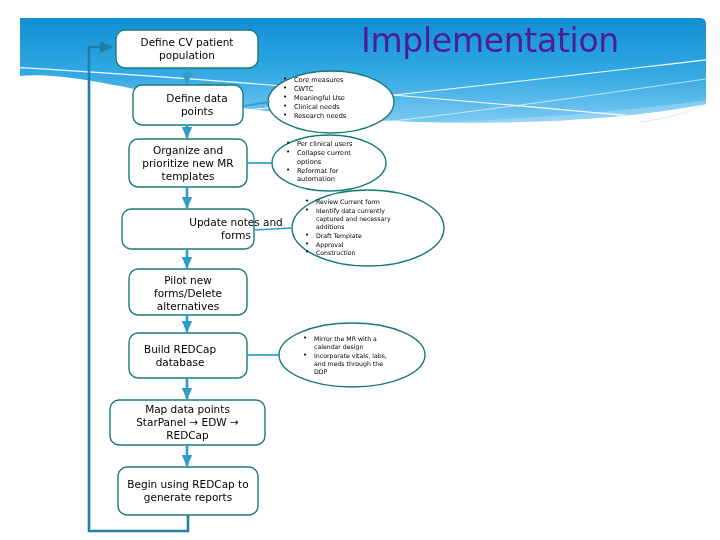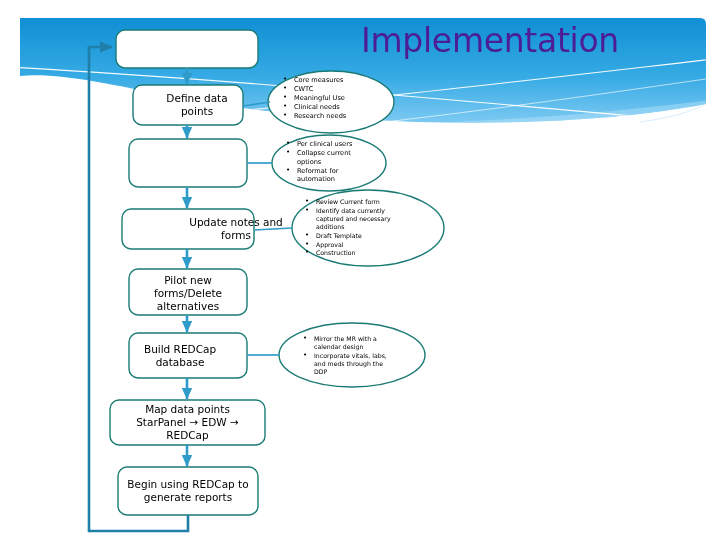--- a/index.html
+++ b/index.html
@@ -128,26 +128,35 @@
 
       <path d="M243,106 L270,102" fill="none" stroke="#2e9bc9" stroke-width="1.7"></path>
       <path d="M247,163 L272,163" fill="none" stroke="#2e9bc9" stroke-width="1.7"></path>
       <path d="M254,230 L292,228" fill="none" stroke="#2e9bc9" stroke-width="1.7"></path>
       <path d="M247,355 L279,355" fill="none" stroke="#2e9bc9" stroke-width="1.7"></path>
 
       <path d="M188,515 L188,531 L89,531 L89,47 L112,47" fill="none" stroke="#1f7fa8" stroke-width="2.6" marker-end="url(#arrLoop)"></path>
     </svg>
   </div>
 
+  <div class="boxwrap" style="left:116px;top:30px;width:142px;height:38px;">
+    <div class="boxtext">Define CV patient
+population</div>
+  </div>
 
   <div class="boxwrap" style="left:133px;top:85px;width:128px;height:40px;">
     <div class="boxtext">Define data
 points</div>
   </div>
 
+  <div class="boxwrap" style="left:129px;top:139px;width:118px;height:48px;">
+    <div class="boxtext">Organize and
+prioritize new MR
+templates</div>
+  </div>
 
   <div class="boxwrap" style="left:122px;top:209px;width:132px;height:40px;padding-left:48px;">
     <div class="boxtext">Update notes and
 forms</div>
   </div>
 
   <div class="boxwrap" style="left:129px;top:269px;width:118px;height:48px;">
     <div class="boxtext">Pilot new
 forms/Delete
 alternatives</div>

